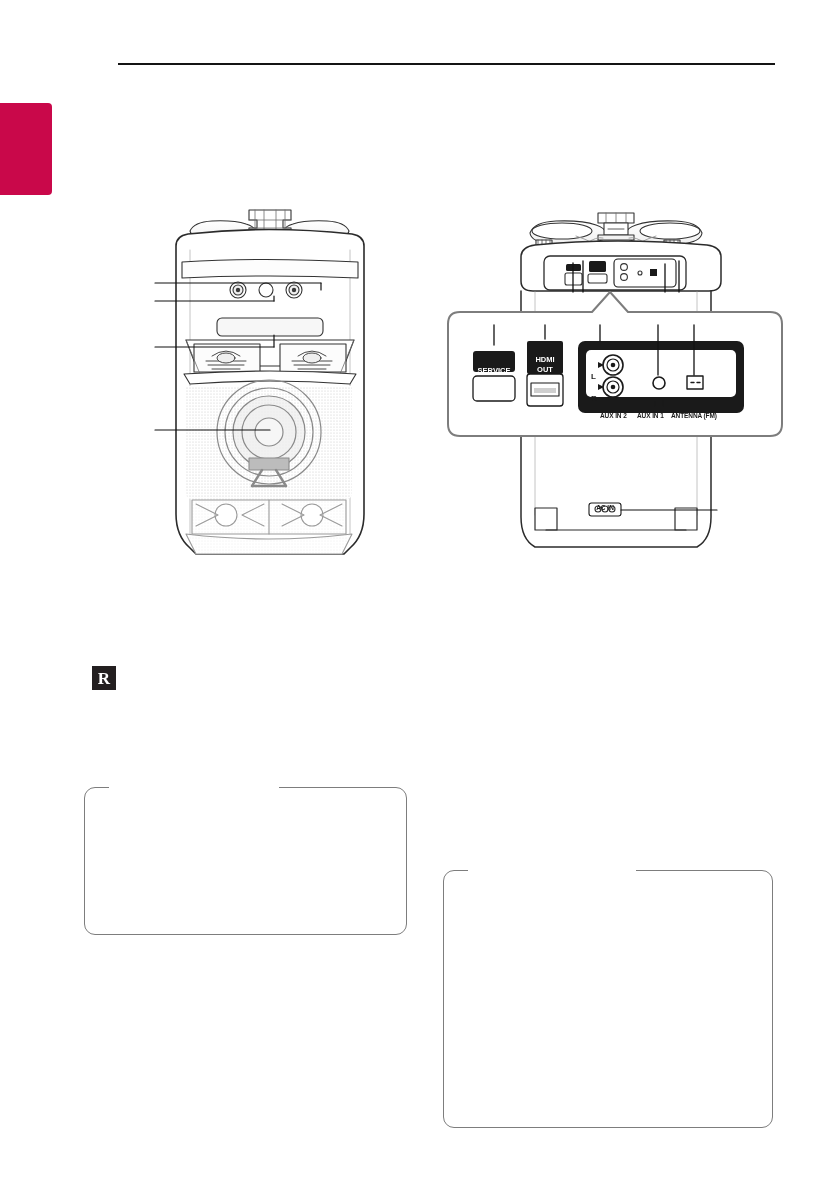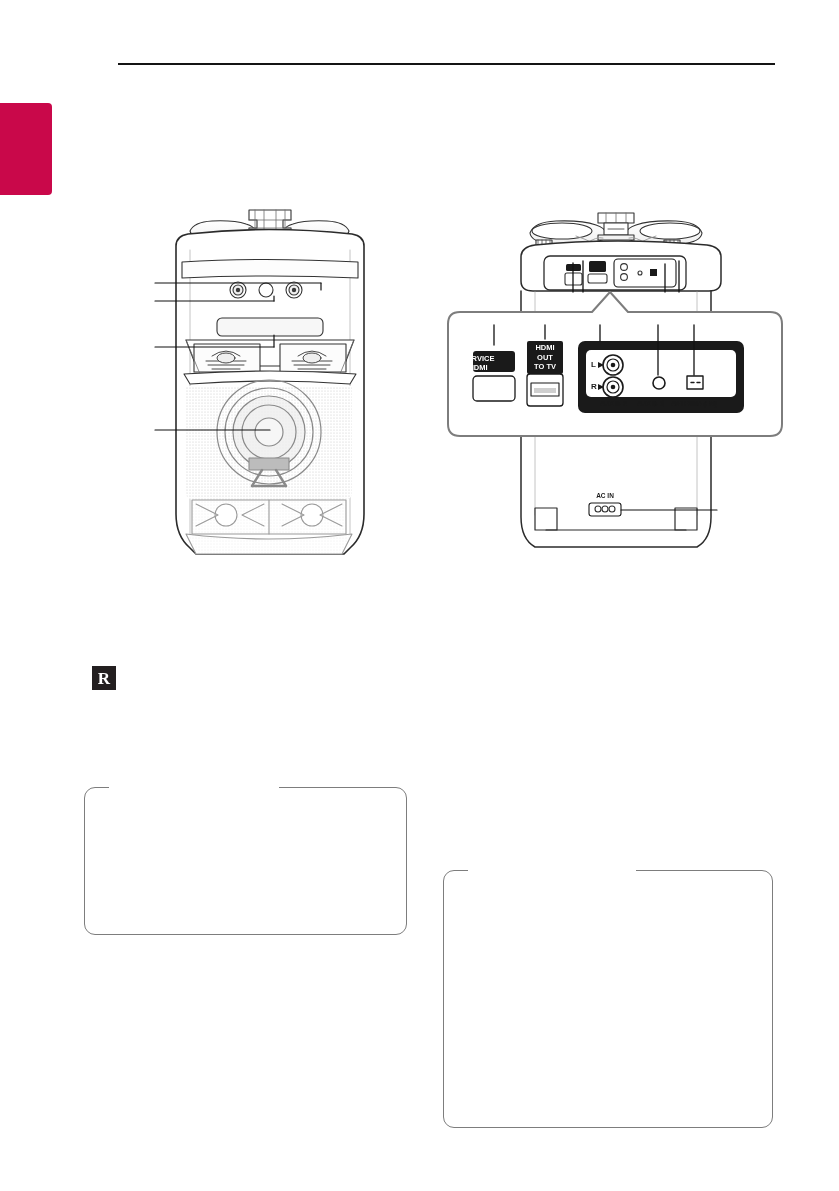--- a/index.html
+++ b/index.html
@@ -137,20 +137,21 @@
 
   #box-1 { left: 84px;  top: 787px;  width: 323px; height: 148px; }
   #box-2 { left: 443px; top: 870px;  width: 330px; height: 258px; }
 
   
   .fig-label {
     position: absolute;
     font-size: 11px;
     color: #1a1a1a;
     white-space: nowrap;
+    margin-top: 12px;
   }
 
   
   .footer-page {
     position: absolute;
     font-size: 11px;
     color: #1a1a1a;
   }
 </style>
 </head>
@@ -374,21 +375,21 @@
 
       <g stroke="#111" stroke-width="1.3">
         <path d="M573 263 v29"></path>
         <path d="M583 261 v31"></path>
         <path d="M665 264 v28"></path>
         <path d="M679 261 v31"></path>
       </g>
     </g>
   </svg>
 
-  <div class="fig-label" style="left:478px; top:354px; width:42px; text-align:center; font-size:7.5px; font-weight:bold; color:#ffffff; transform:translateX(-50%); line-height:9px;">
+  <div class="fig-label" style="left:494px; top:354px; width:42px; text-align:center; font-size:7.5px; font-weight:bold; color:#ffffff; transform:translateX(-50%); line-height:9px;">
     <span>SERVICE</span><br>
     <span>HDMI</span>
   </div>
 
   <div class="fig-label" style="left:545px; top:343px; width:36px; text-align:center; font-size:7.5px; font-weight:bold; color:#ffffff; transform:translateX(-50%); line-height:9.5px;">
     <span>HDMI</span><br>
     <span>OUT</span><br>
     <span>TO TV</span>
   </div>
 

